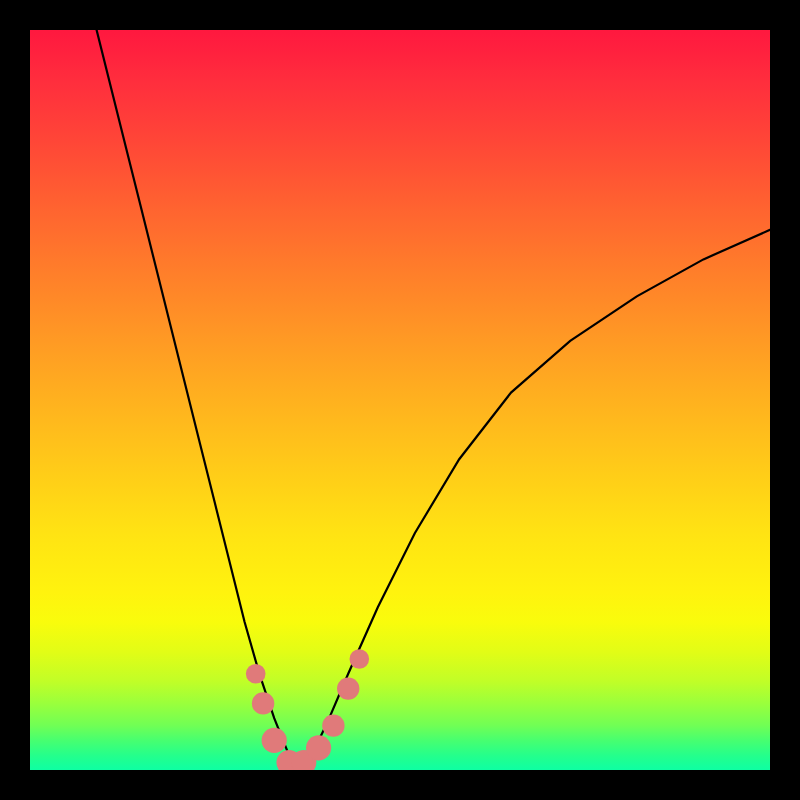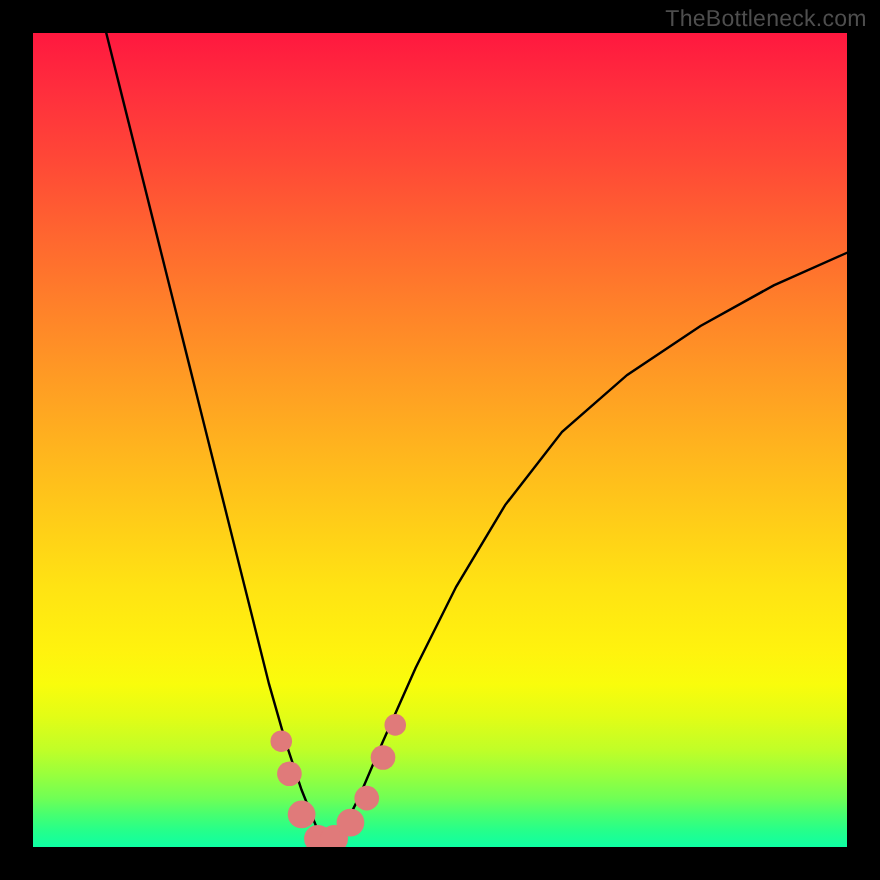--- a/index.html
+++ b/index.html
@@ -76,15 +76,14 @@
           <circle cx="259.00" cy="732.60" r="12.60" fill="#e07a7a"></circle>
           <circle cx="273.80" cy="732.60" r="12.60" fill="#e07a7a"></circle>
           <circle cx="288.60" cy="717.80" r="12.60" fill="#e07a7a"></circle>
           <circle cx="303.40" cy="695.60" r="11.20" fill="#e07a7a"></circle>
           <circle cx="318.20" cy="658.60" r="11.20" fill="#e07a7a"></circle>
           <circle cx="329.30" cy="629.00" r="9.80" fill="#e07a7a"></circle>
         </g>
     </svg>
   </div>
 
-  <div class="watermark">TheBottleneck.com</div>
 
 </div>
 
 </body></html>

